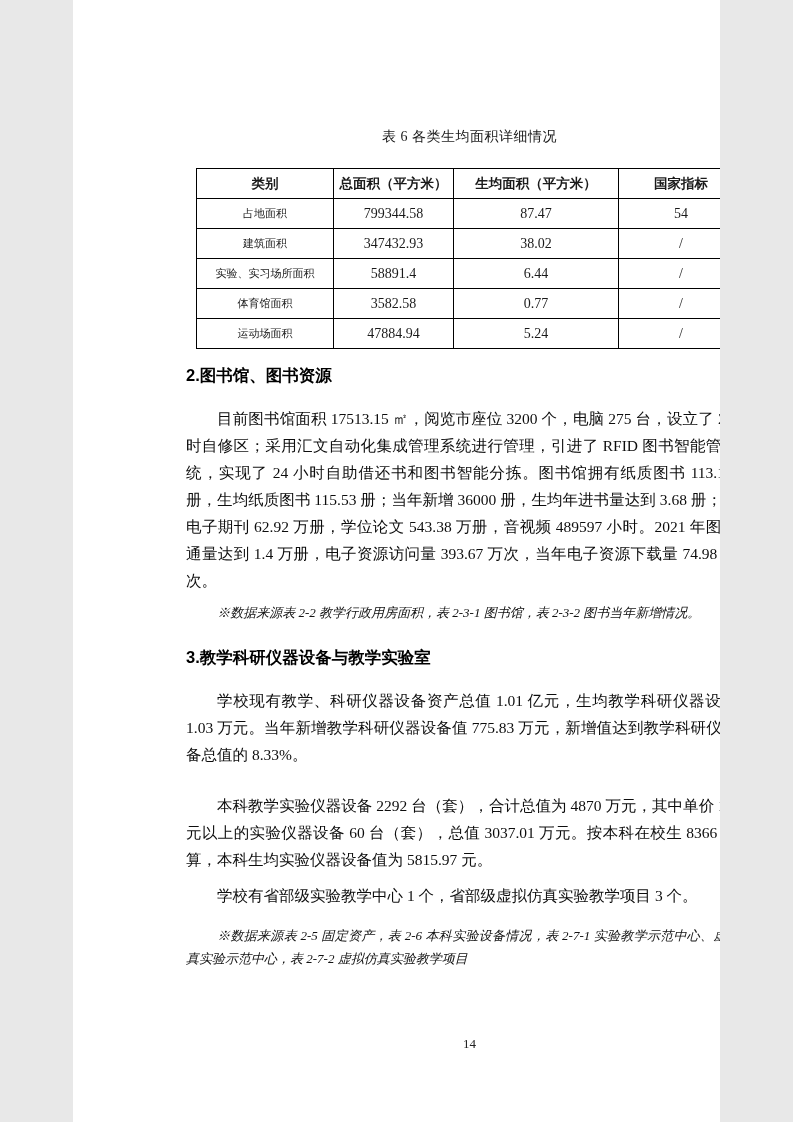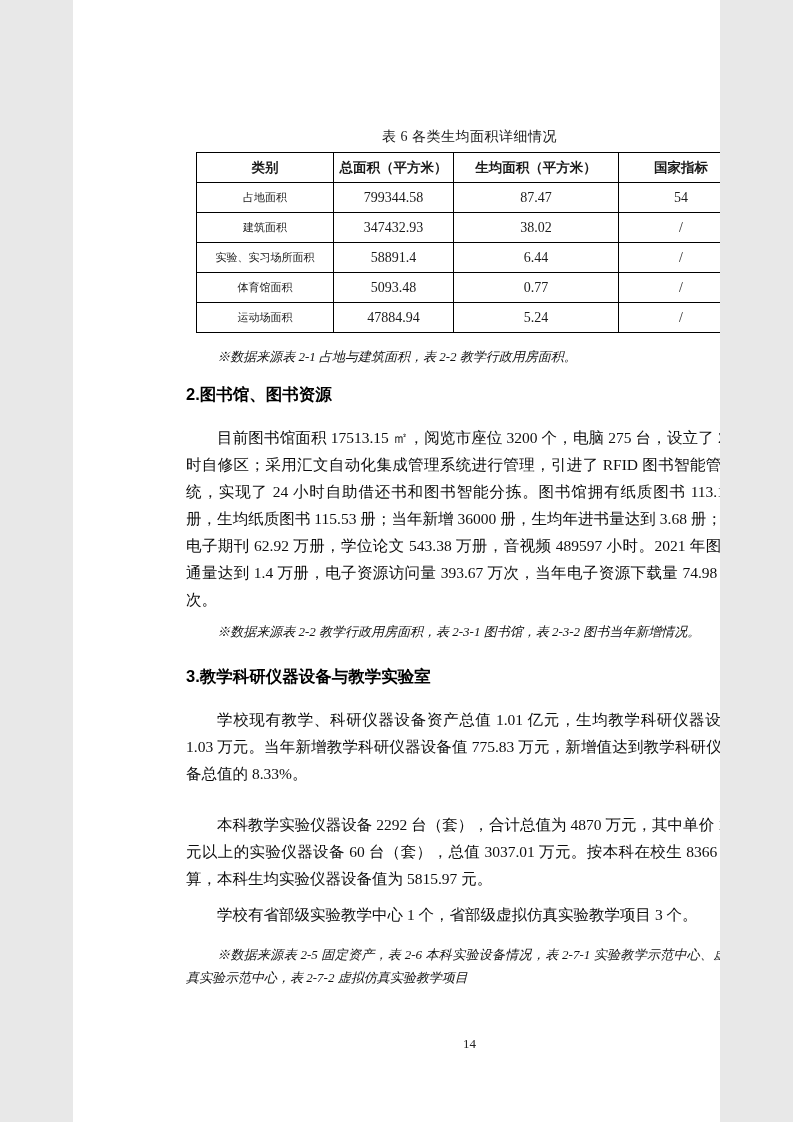--- a/index.html
+++ b/index.html
@@ -10,21 +10,21 @@
     color:#1a1a1a;overflow:hidden;
   }
   .content{
     position:absolute;left:113px;top:0;width:567px;
   }
   .table-title{
     margin-top:128px;text-align:center;font-size:14px;line-height:18px;
     letter-spacing:0.5px;
   }
   table.area-table{
-    margin:6px 0 0 10px;border-collapse:collapse;table-layout:fixed;
+    margin:22px 0 0 10px;border-collapse:collapse;table-layout:fixed;
     width:547px;border:1.5px solid #000;padding-left:28px;
   }
   table.area-table th, table.area-table td{
     border:1px solid #000;text-align:center;vertical-align:middle;
     height:29px;padding:0 2px;font-size:14px;overflow:hidden;white-space:nowrap;
   }
   table.area-table th{font-weight:bold;font-family:"Liberation Sans","DejaVu Sans",sans-serif;font-size:13.5px;}
   table.area-table td.cat{font-weight:normal;font-family:"Liberation Sans","DejaVu Sans",sans-serif;font-size:11px;}
   col.c1{width:137px}col.c2{width:120px}col.c3{width:165px}col.c4{width:125px}
   .note{
@@ -88,34 +88,33 @@
         <td>/</td>
       </tr>
       <tr>
         <td class="cat">实验、实习场所面积</td>
         <td>58891.4</td>
         <td>6.44</td>
         <td>/</td>
       </tr>
       <tr>
         <td class="cat">体育馆面积</td>
-        <td>5093.48</td>
+        <td>3582.58</td>
         <td>0.77</td>
         <td>/</td>
       </tr>
       <tr>
         <td class="cat">运动场面积</td>
         <td>47884.94</td>
         <td>5.24</td>
         <td>/</td>
       </tr>
     </tbody>
       </table>
 
-    <div class="note note1">※数据来源表 2-1 占地与建筑面积，表 2-2 教学行政用房面积。</div>
 
     <div class="sec-heading h2">2.图书馆、图书资源</div>
 
     <div class="body-para p1">目前图书馆面积 17513.15 ㎡，阅览市座位 3200 个，电脑 275 台，设立了 24 小时自修区；采用汇文自动化集成管理系统进行管理，引进了 RFID 图书智能管理系统，实现了 24 小时自助借还书和图书智能分拣。图书馆拥有纸质图书 113.10 万册，生均纸质图书 115.53 册；当年新增 36000 册，生均年进书量达到 3.68 册；拥有电子期刊 62.92 万册，学位论文 543.38 万册，音视频 489597 小时。2021 年图书流通量达到 1.4 万册，电子资源访问量 393.67 万次，当年电子资源下载量 74.98 万篇次。</div>
 
     <div class="note note2">※数据来源表 2-2 教学行政用房面积，表 2-3-1 图书馆，表 2-3-2 图书当年新增情况。</div>
 
     <div class="sec-heading h3">3.教学科研仪器设备与教学实验室</div>
 
     <div class="body-para p2">学校现有教学、科研仪器设备资产总值 1.01 亿元，生均教学科研仪器设备值 1.03 万元。当年新增教学科研仪器设备值 775.83 万元，新增值达到教学科研仪器设备总值的 8.33%。</div>

